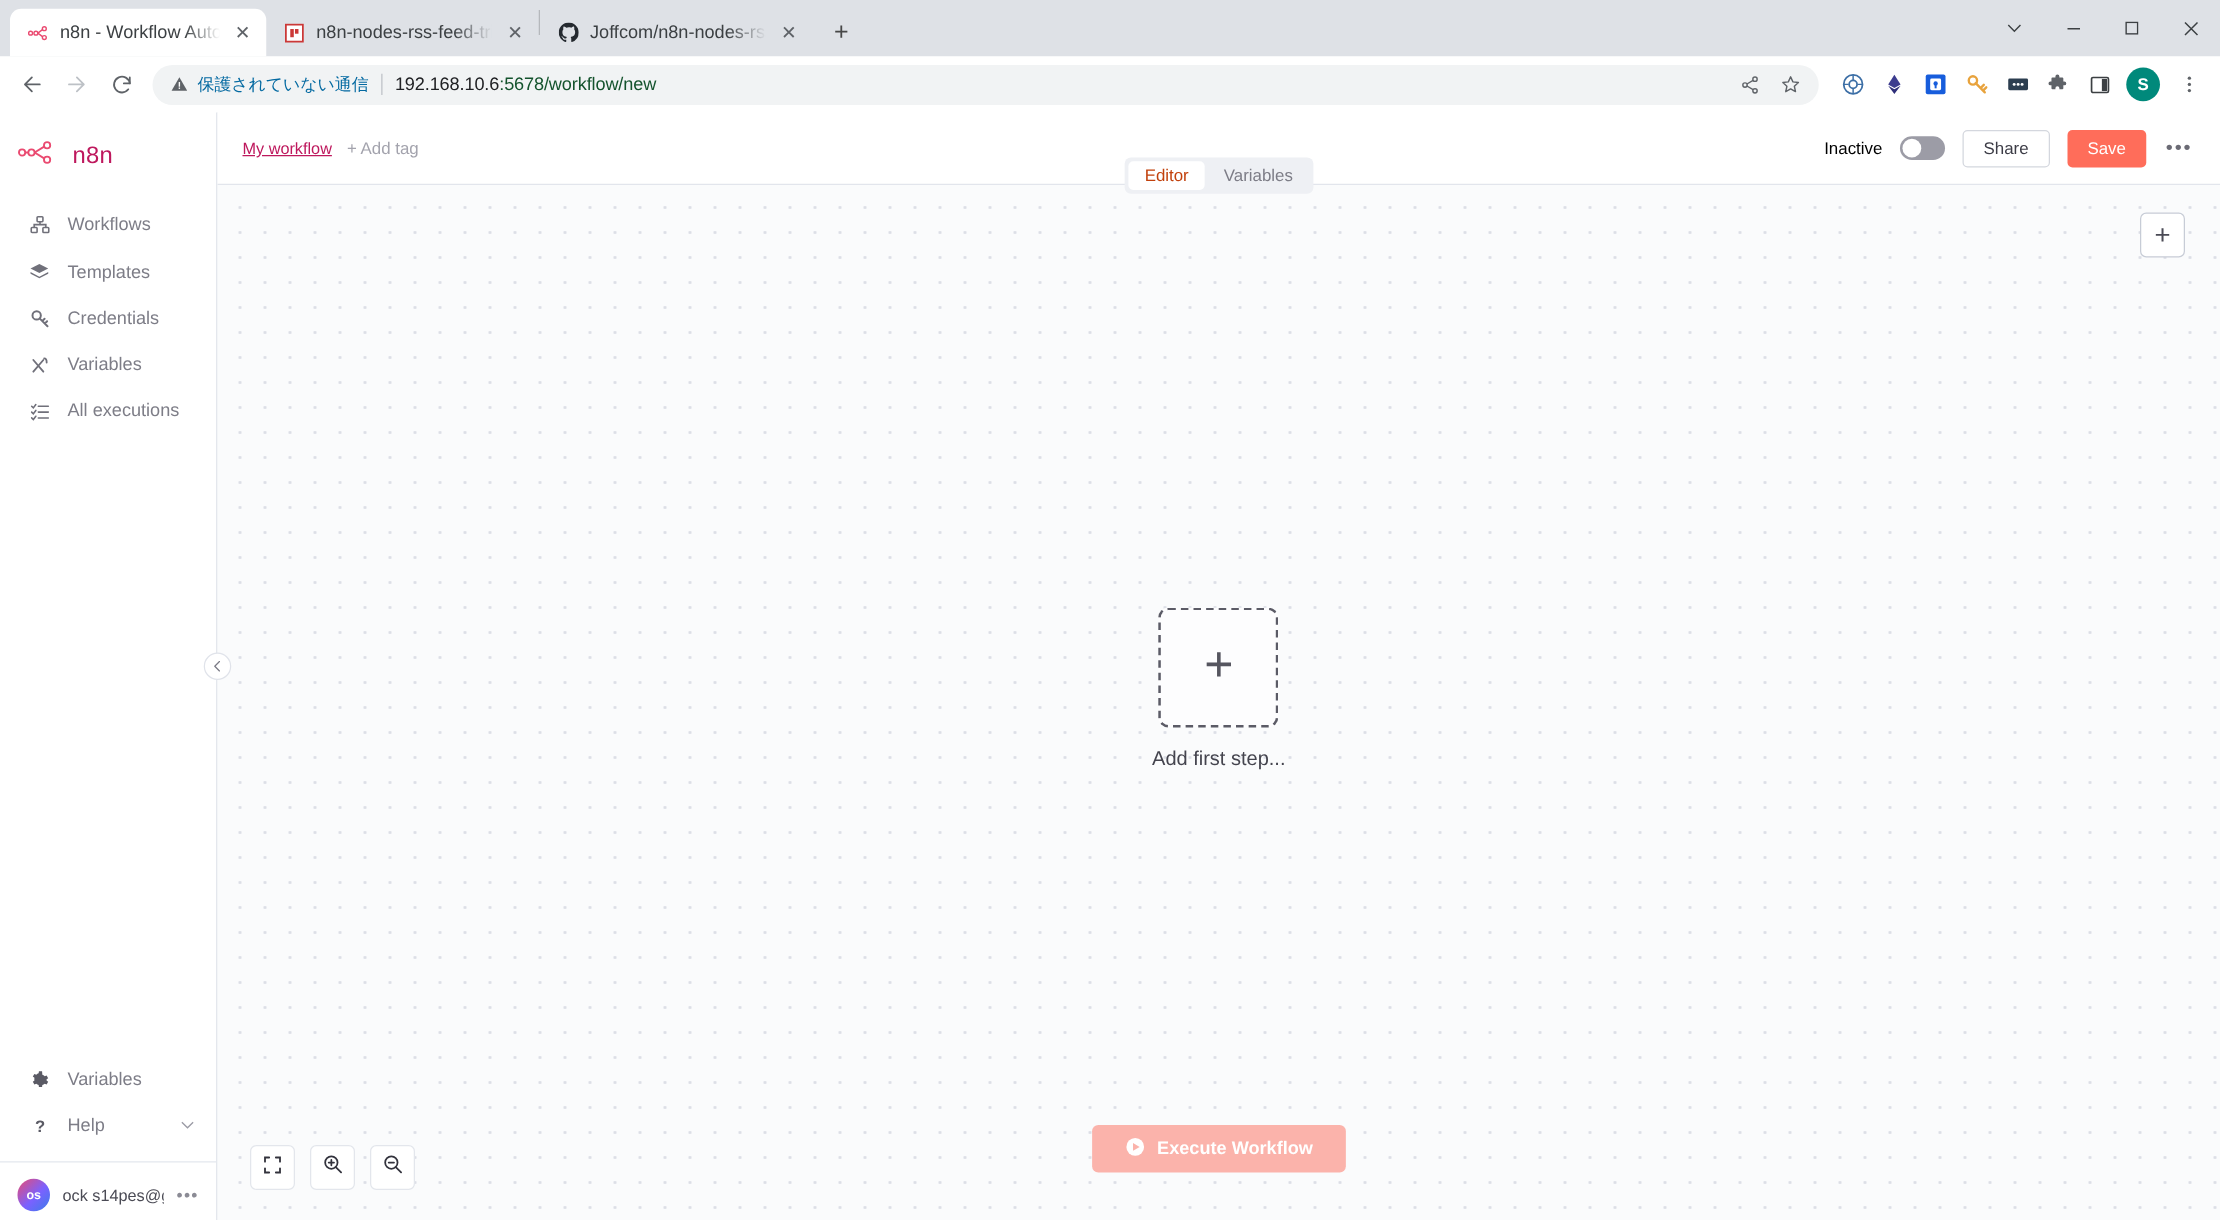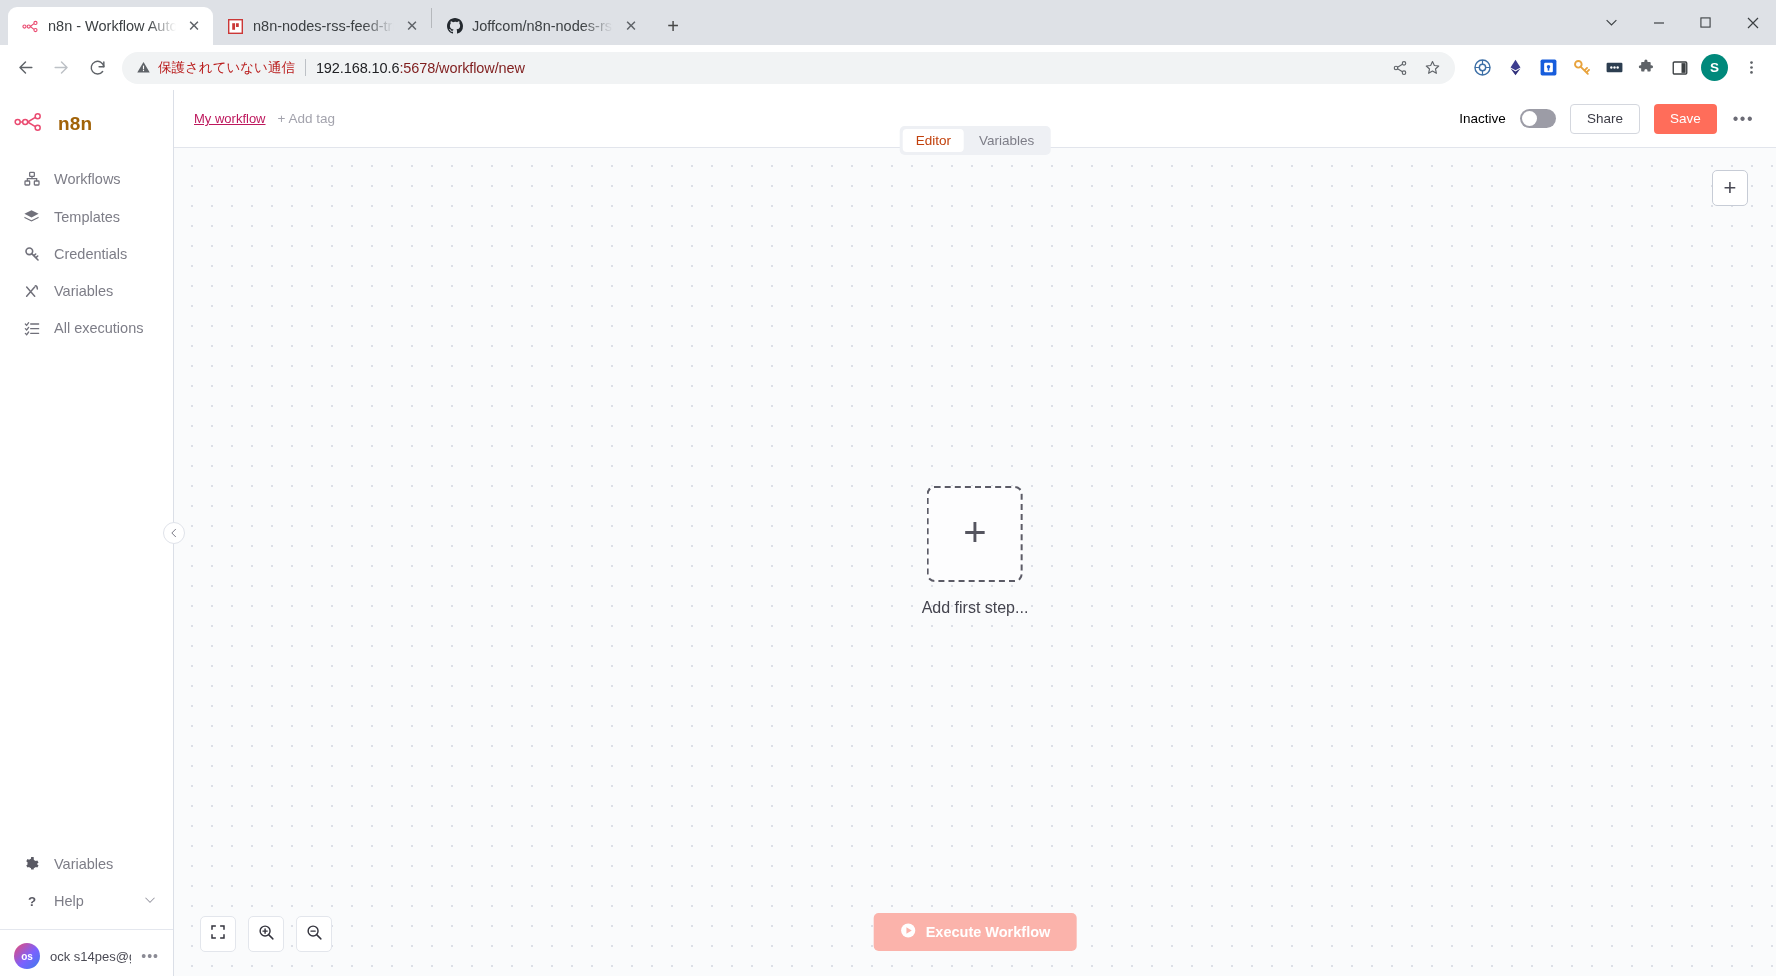--- a/index.html
+++ b/index.html
@@ -81,24 +81,24 @@
     color: #5f6368; border-radius: 50%;
   }
   .nav-btn.dim { color: #bdc1c6; }
   .omnibox {
     flex: 1; height: 32px; margin: 0 6px 0 6px;
     background: #f1f3f4; border-radius: 16px;
     display: flex; align-items: center;
     padding: 0 12px 0 14px;
     position: relative;
   }
-  .notsecure { display: flex; align-items: center; gap: 7px; color: #b91c1c; font-size: 13.5px; font-family: Liberation Mono, monospace; }
+  .notsecure { display: flex; align-items: center; gap: 7px; color: #0369a1; font-size: 13.5px; font-family: Liberation Mono, monospace; }
   .vsep { width: 1px; height: 17px; background: #bdc1c6; margin: 0 10px; }
   .url { font-size: 14.5px; color: #202124; letter-spacing: -0.1px; }
-  .url .gray { color: #7f1d1d; }
+  .url .gray { color: #14532d; }
   .omni-actions { margin-left: auto; display: flex; align-items: center; gap: 10px; }
   .omni-ico { width: 22px; height: 22px; display:flex; align-items:center; justify-content:center; color:#5f6368; }
   .ext-row { display: flex; align-items: center; gap: 3px; padding-left: 4px; }
   .ext { width: 30px; height: 30px; display: flex; align-items: center; justify-content: center; border-radius: 50%;}
   .avatar-btn {
     width: 27px; height: 27px; border-radius: 50%;
     background: #00897b; color: #fff;
     display: flex; align-items: center; justify-content: center;
     font-size: 13.5px; font-weight: bold; margin: 0 4px;
   }
@@ -107,21 +107,21 @@
   .app { flex: 1; display: flex; min-height: 0; background: #fff; position: relative; }
 
   .sidebar {
     width: 174px; flex: 0 0 174px;
     background: #ffffff;
     border-right: 1px solid #dbdfe7;
     display: flex; flex-direction: column;
     position: relative;
   }
   .brand { display: flex; align-items: center; gap: 10px; padding: 22px 0 20px 14px; }
-  .brand-text { font-size: 19px; font-weight: bold; color: #a16207; letter-spacing: .2px;}
+  .brand-text { font-size: 19px; font-weight: normal; color: #be185d; letter-spacing: .2px;}
   .nav-list { padding-top: 4px; text-align: right; }
   .nav-item {
     display: flex; align-items: center; gap: 14px;
     padding: 10px 10px 10px 16px;
     color: #7d7d87; font-size: 14.5px;
     margin: 1px 7px; border-radius: 4px;
   }
   .nav-ico { width: 17px; flex: 0 0 17px; display: flex; align-items: center; justify-content: center; color: #70707a; }
   .sidebar-bottom { margin-top: auto; }
   .user-row {
@@ -229,21 +229,21 @@
     display: flex; gap: 12px;
   }
   .zoom-btn {
     width: 36px; height: 36px; border-radius: 5px;
     background: #fff; border: 1px solid #e3e6ec;
     display: flex; align-items: center; justify-content: center;
     color: #33333d;
   }
   .exec-btn {
     position: absolute; left: 50%; transform: translateX(-50%);
-    bottom: 25px;
+    bottom: 38px;
     background: #fbb3ab; color: #ffffff;
     height: 38px; border-radius: 5px;
     display: flex; align-items: center; gap: 9px;
     padding: 0 26px; font-size: 14.5px; font-weight: bold;
   }
 </style>
 </head>
 <body>
 
 <div class="browser">

